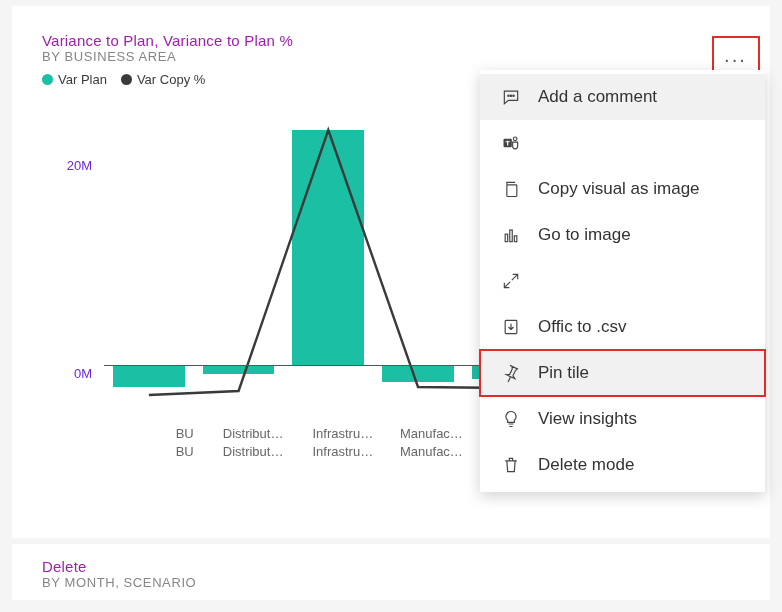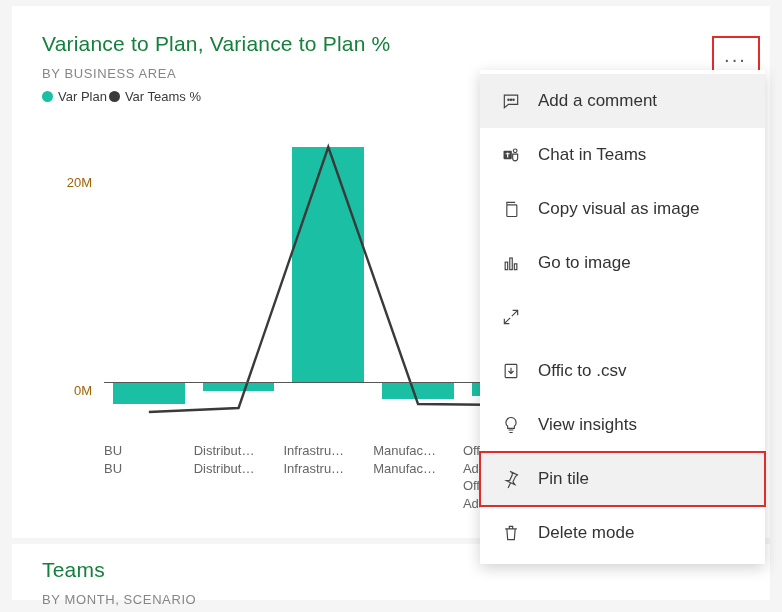--- a/index.html
+++ b/index.html
@@ -13,35 +13,35 @@
   }
   .tile {
     background: #fff;
     margin: 6px 12px;
     padding: 26px 30px 18px 30px;
     position: relative;
   }
   .tile.first { height: 532px; }
   .tile.second { height: 56px; padding-top: 14px; }
   .title {
-    font-size: 21px;
-    color: #15803d;
+    font-size: 15px;
+    color: #a21caf;
     font-weight: 400;
     letter-spacing: 0.2px;
   }
   .subtitle {
     font-size: 13px;
     color: #868686;
     letter-spacing: 0.6px;
-    margin-top: 10px;
+    margin-top: 0;
     text-transform: uppercase;
   }
   .legend {
     display: flex;
-    gap: 2px;
+    gap: 14px;
     margin-top: 8px;
     font-size: 13px;
     color: #3a3a3a;
     align-items: center;
   }
   .legend-item { display: flex; align-items: center; gap: 5px; }
   .swatch { width: 11px; height: 11px; border-radius: 50%; }
   .more-btn {
     position: absolute;
     top: 42px;
@@ -69,21 +69,21 @@
   }
   .y-axis {
     position: absolute;
     left: 0; top: 0; bottom: 0;
     width: 48px;
   }
   .y-tick {
     position: absolute;
     right: 6px;
     font-size: 13px;
-    color: #a16207;
+    color: #6d28d9;
     transform: translateY(-50%);
     margin-left: 36px;
   }
   .plot {
     position: absolute;
     left: 54px; right: 0; top: 0; bottom: 0;
   }
   .zero-line {
     position: absolute;
     left: 0; right: 0;
@@ -109,21 +109,21 @@
     overflow: visible;
   }
   .x-labels {
     display: flex;
     margin-left: 62px;
     margin-right: 8px;
     margin-top: 10px;
   }
   .x-label {
     flex: 1;
-    text-align: left;
+    text-align: right;
     font-size: 13px;
     color: #666;
     line-height: 1.35;
     white-space: pre-line;
     overflow: hidden;
   }
   .stray-label {
     position: absolute;
     top: 164px; right: 14px;
     font-size: 13px;
@@ -138,21 +138,21 @@
     background: #fff;
     box-shadow: 0 4px 14px rgba(0,0,0,0.18);
     z-index: 20;
     padding: 4px 0;
   }
   .menu-item {
     display: flex;
     align-items: center;
     gap: 16px;
     padding: 0 20px;
-    height: 54px;
+    height: 46px;
     font-size: 17px;
     color: #333;
     cursor: pointer;
     position: relative;
   }
   .menu-item.hover { background: #f1f1f1; }
   .menu-icon {
     width: 22px; height: 22px;
     display: flex; align-items: center; justify-content: center;
     color: #444;
@@ -176,21 +176,21 @@
   </div>
   <div class="title">Variance to Plan, Variance to Plan %</div>
   <div class="subtitle">BY BUSINESS AREA</div>
   <div class="legend" id="legend">
       <div class="legend-item">
         <span class="swatch" style="background: rgb(27, 191, 163);"></span>
         <span>Var Plan</span>
       </div>
       <div class="legend-item">
         <span class="swatch" style="background: rgb(58, 58, 58);"></span>
-        <span>Var Teams %</span>
+        <span>Var Copy %</span>
       </div>
     </div>
 
   <div class="chart-area">
     <div class="y-axis" id="y-axis">
         <div class="y-tick" style="top: 258px;">0M</div>
         <div class="y-tick" style="top: 50px;">20M</div>
       </div>
     <div class="plot" id="plot">
       <div class="bars" id="bars">
@@ -236,21 +236,21 @@
 Offic…
 Admin…</div>
       <div class="x-label">R&amp;…</div>
       <div class="x-label">Ser…</div>
     </div>
 
   <div class="stray-label">6</div>
 </div>
 
 <div class="tile second">
-  <div class="title">Teams</div>
+  <div class="title">Delete</div>
   <div class="subtitle">BY MONTH, SCENARIO</div>
 </div>
 
 <div class="menu" id="menu">
     <div class="menu-item hover">
       <span class="menu-icon">
         <svg viewBox="0 0 24 24">
           <path d="M4 5h16v11H9l-5 4V5z"></path>
           <circle cx="9" cy="10.5" r="0.8" fill="#444"></circle>
           <circle cx="12" cy="10.5" r="0.8" fill="#444"></circle>
@@ -261,21 +261,20 @@
     </div>
     <div class="menu-item">
       <span class="menu-icon">
         <svg viewBox="0 0 24 24">
           <rect x="3" y="7" width="10" height="10" rx="1" fill="#444" stroke="none"></rect>
           <path d="M8 9v6M5.5 10.5h5" stroke="#fff" stroke-width="1.4"></path>
           <circle cx="17" cy="7" r="2.2"></circle>
           <path d="M14 11h6v5a3 3 0 0 1-6 0z"></path>
         </svg>
       </span>
-      <span>Chat in Teams</span>
     </div>
     <div class="menu-item">
       <span class="menu-icon">
         <svg viewBox="0 0 24 24">
           <rect x="7" y="7" width="12" height="14" rx="1"></rect>
           <path d="M7 7V4h10"></path>
         </svg>
       </span>
       <span>Copy visual as image</span>
     </div>
@@ -299,38 +298,38 @@
     </div>
     <div class="menu-item">
       <span class="menu-icon">
         <svg viewBox="0 0 24 24">
           <rect x="5" y="4" width="14" height="16" rx="1"></rect>
           <path d="M12 8v7m0 0l-3-3m3 3l3-3"></path>
         </svg>
       </span>
       <span>Offic to .csv</span>
     </div>
+    <div class="menu-item hover">
+      <span class="menu-icon">
+        <svg viewBox="0 0 24 24">
+          <path d="M14 3l7 7-3 1-5 5 1 4-4-4-5 5 5-5-4-4 4 1 5-5 1-3z" transform="rotate(-20 12 12)"></path>
+        </svg>
+      </span>
+      <span>Pin tile</span>
+      <div class="pin-outline"></div>
+    </div>
     <div class="menu-item">
       <span class="menu-icon">
         <svg viewBox="0 0 24 24">
           <path d="M9 18h6M10 21h4"></path>
           <path d="M12 3a6 6 0 0 0-4 10.5V16h8v-2.5A6 6 0 0 0 12 3z"></path>
         </svg>
       </span>
       <span>View insights</span>
     </div>
-    <div class="menu-item hover">
-      <span class="menu-icon">
-        <svg viewBox="0 0 24 24">
-          <path d="M14 3l7 7-3 1-5 5 1 4-4-4-5 5 5-5-4-4 4 1 5-5 1-3z" transform="rotate(-20 12 12)"></path>
-        </svg>
-      </span>
-      <span>Pin tile</span>
-      <div class="pin-outline"></div>
-    </div>
     <div class="menu-item">
       <span class="menu-icon">
         <svg viewBox="0 0 24 24">
           <path d="M5 7h14M10 7V4h4v3M7 7l1 13h8l1-13"></path>
         </svg>
       </span>
       <span>Delete mode</span>
     </div>
   </div>
 

